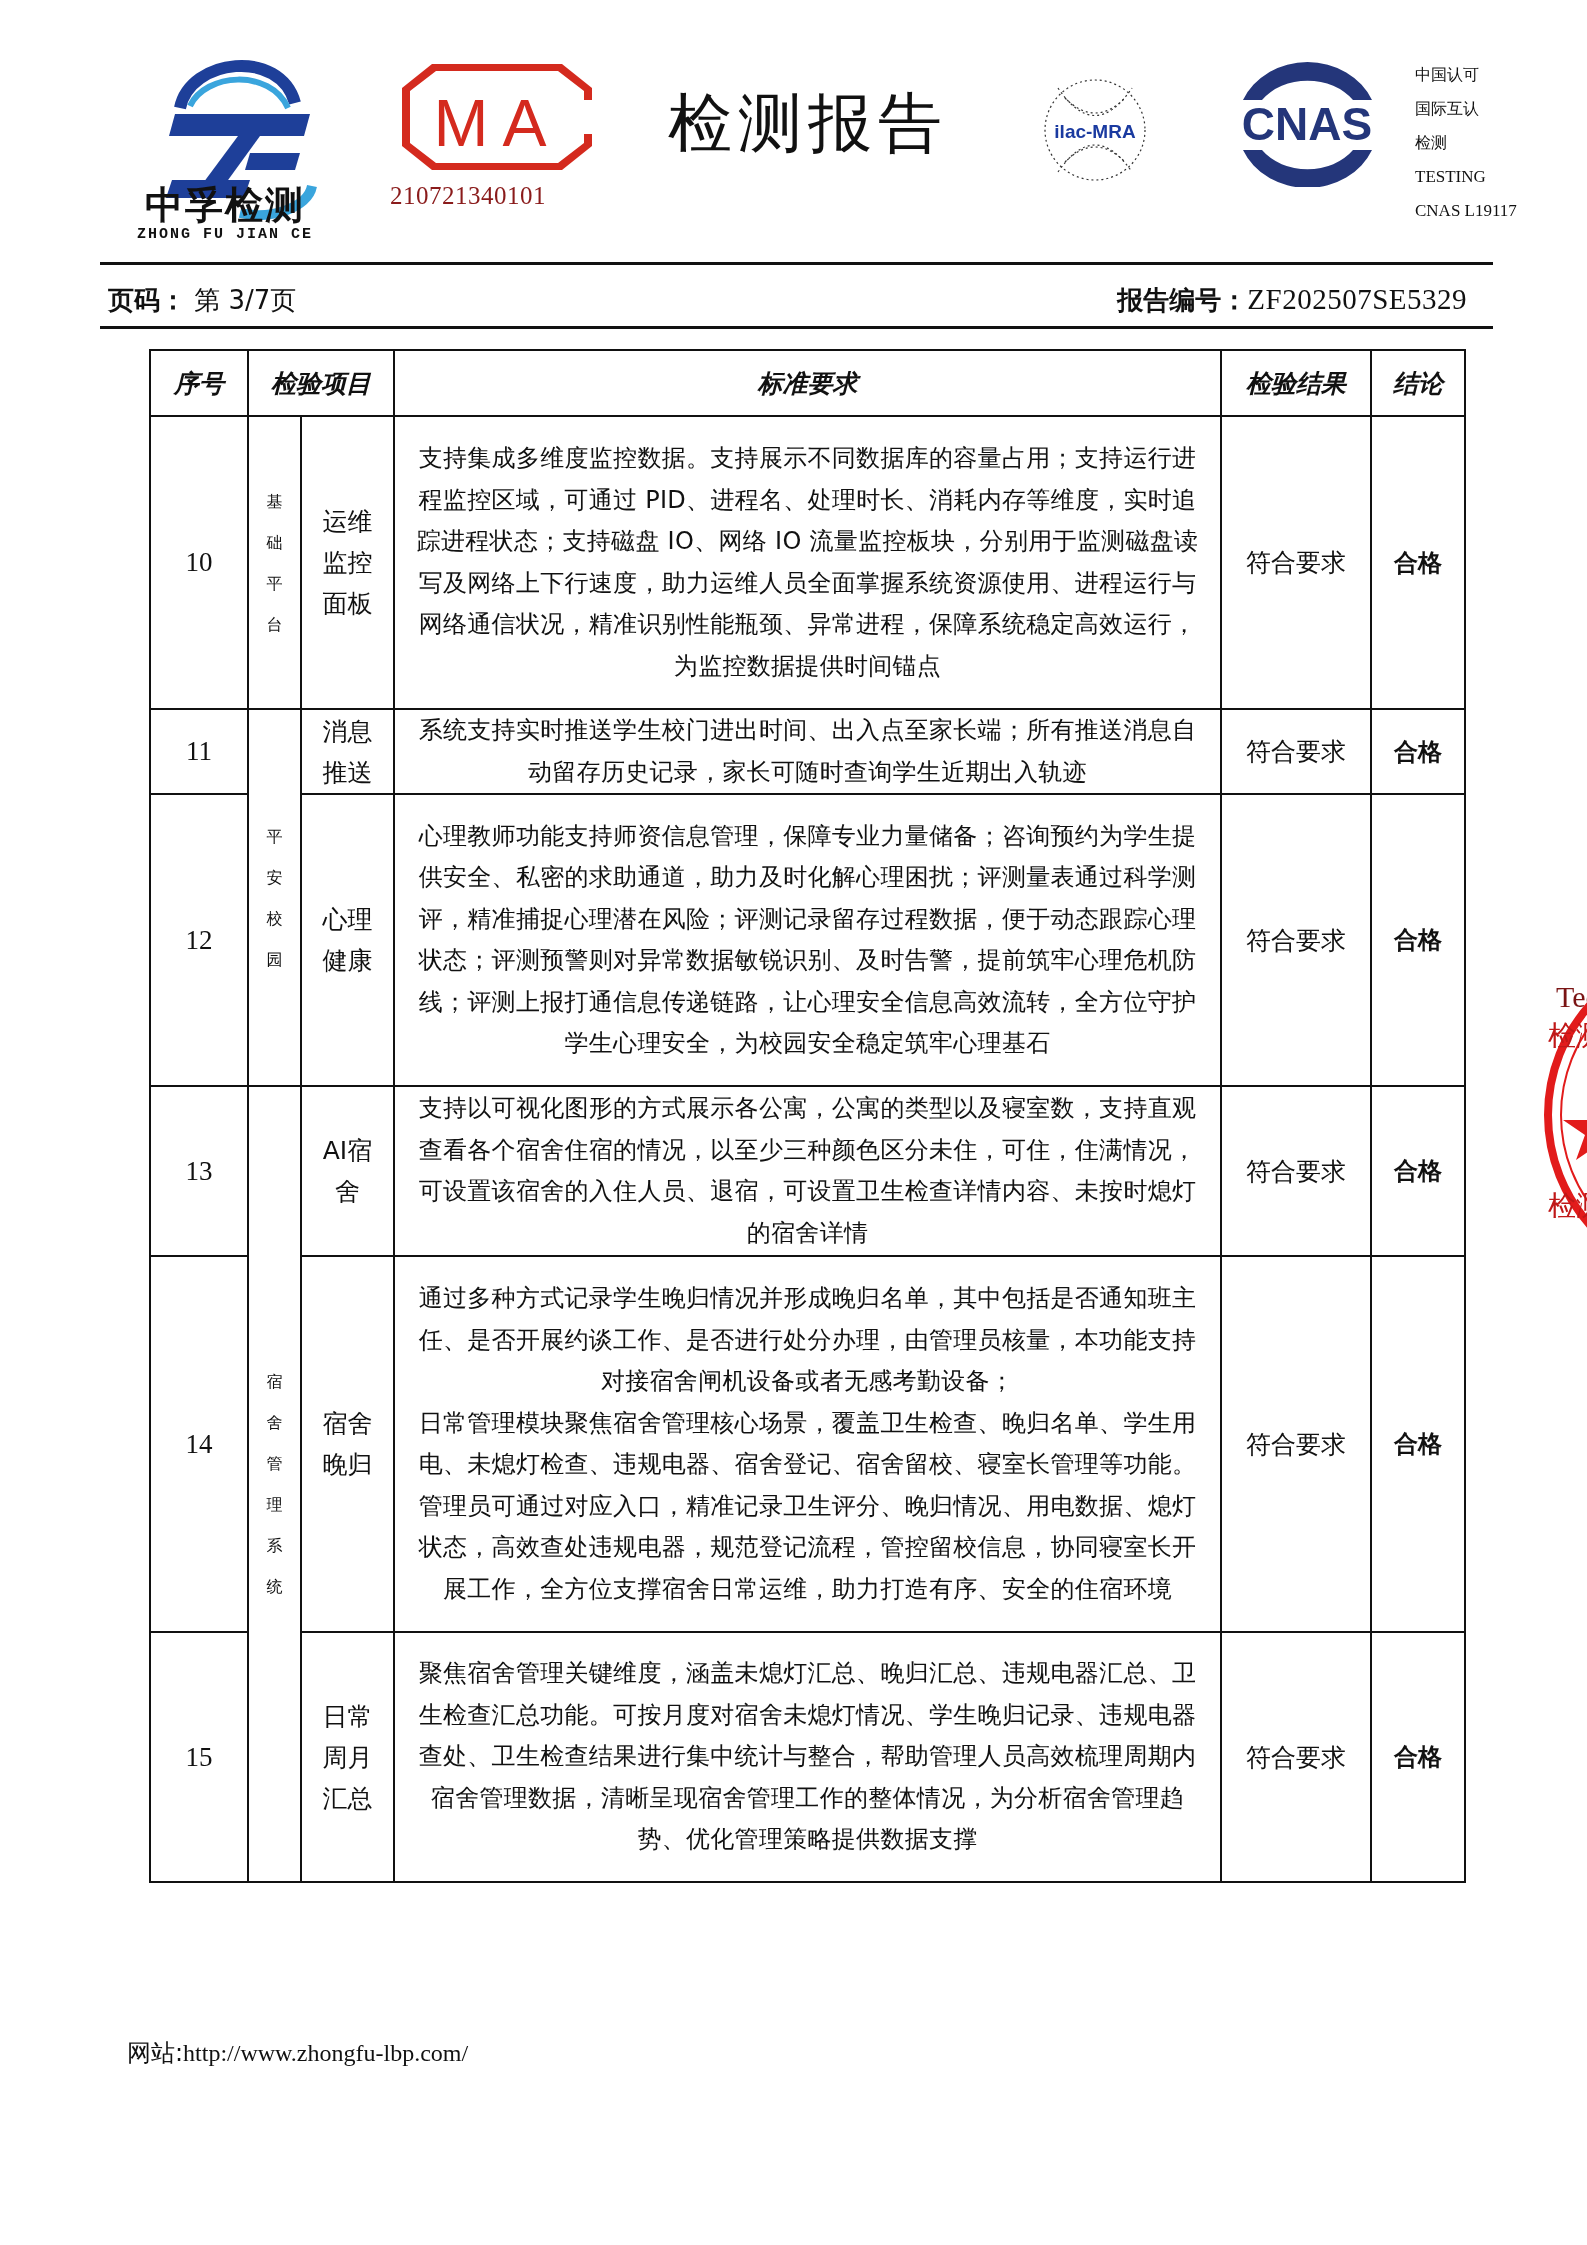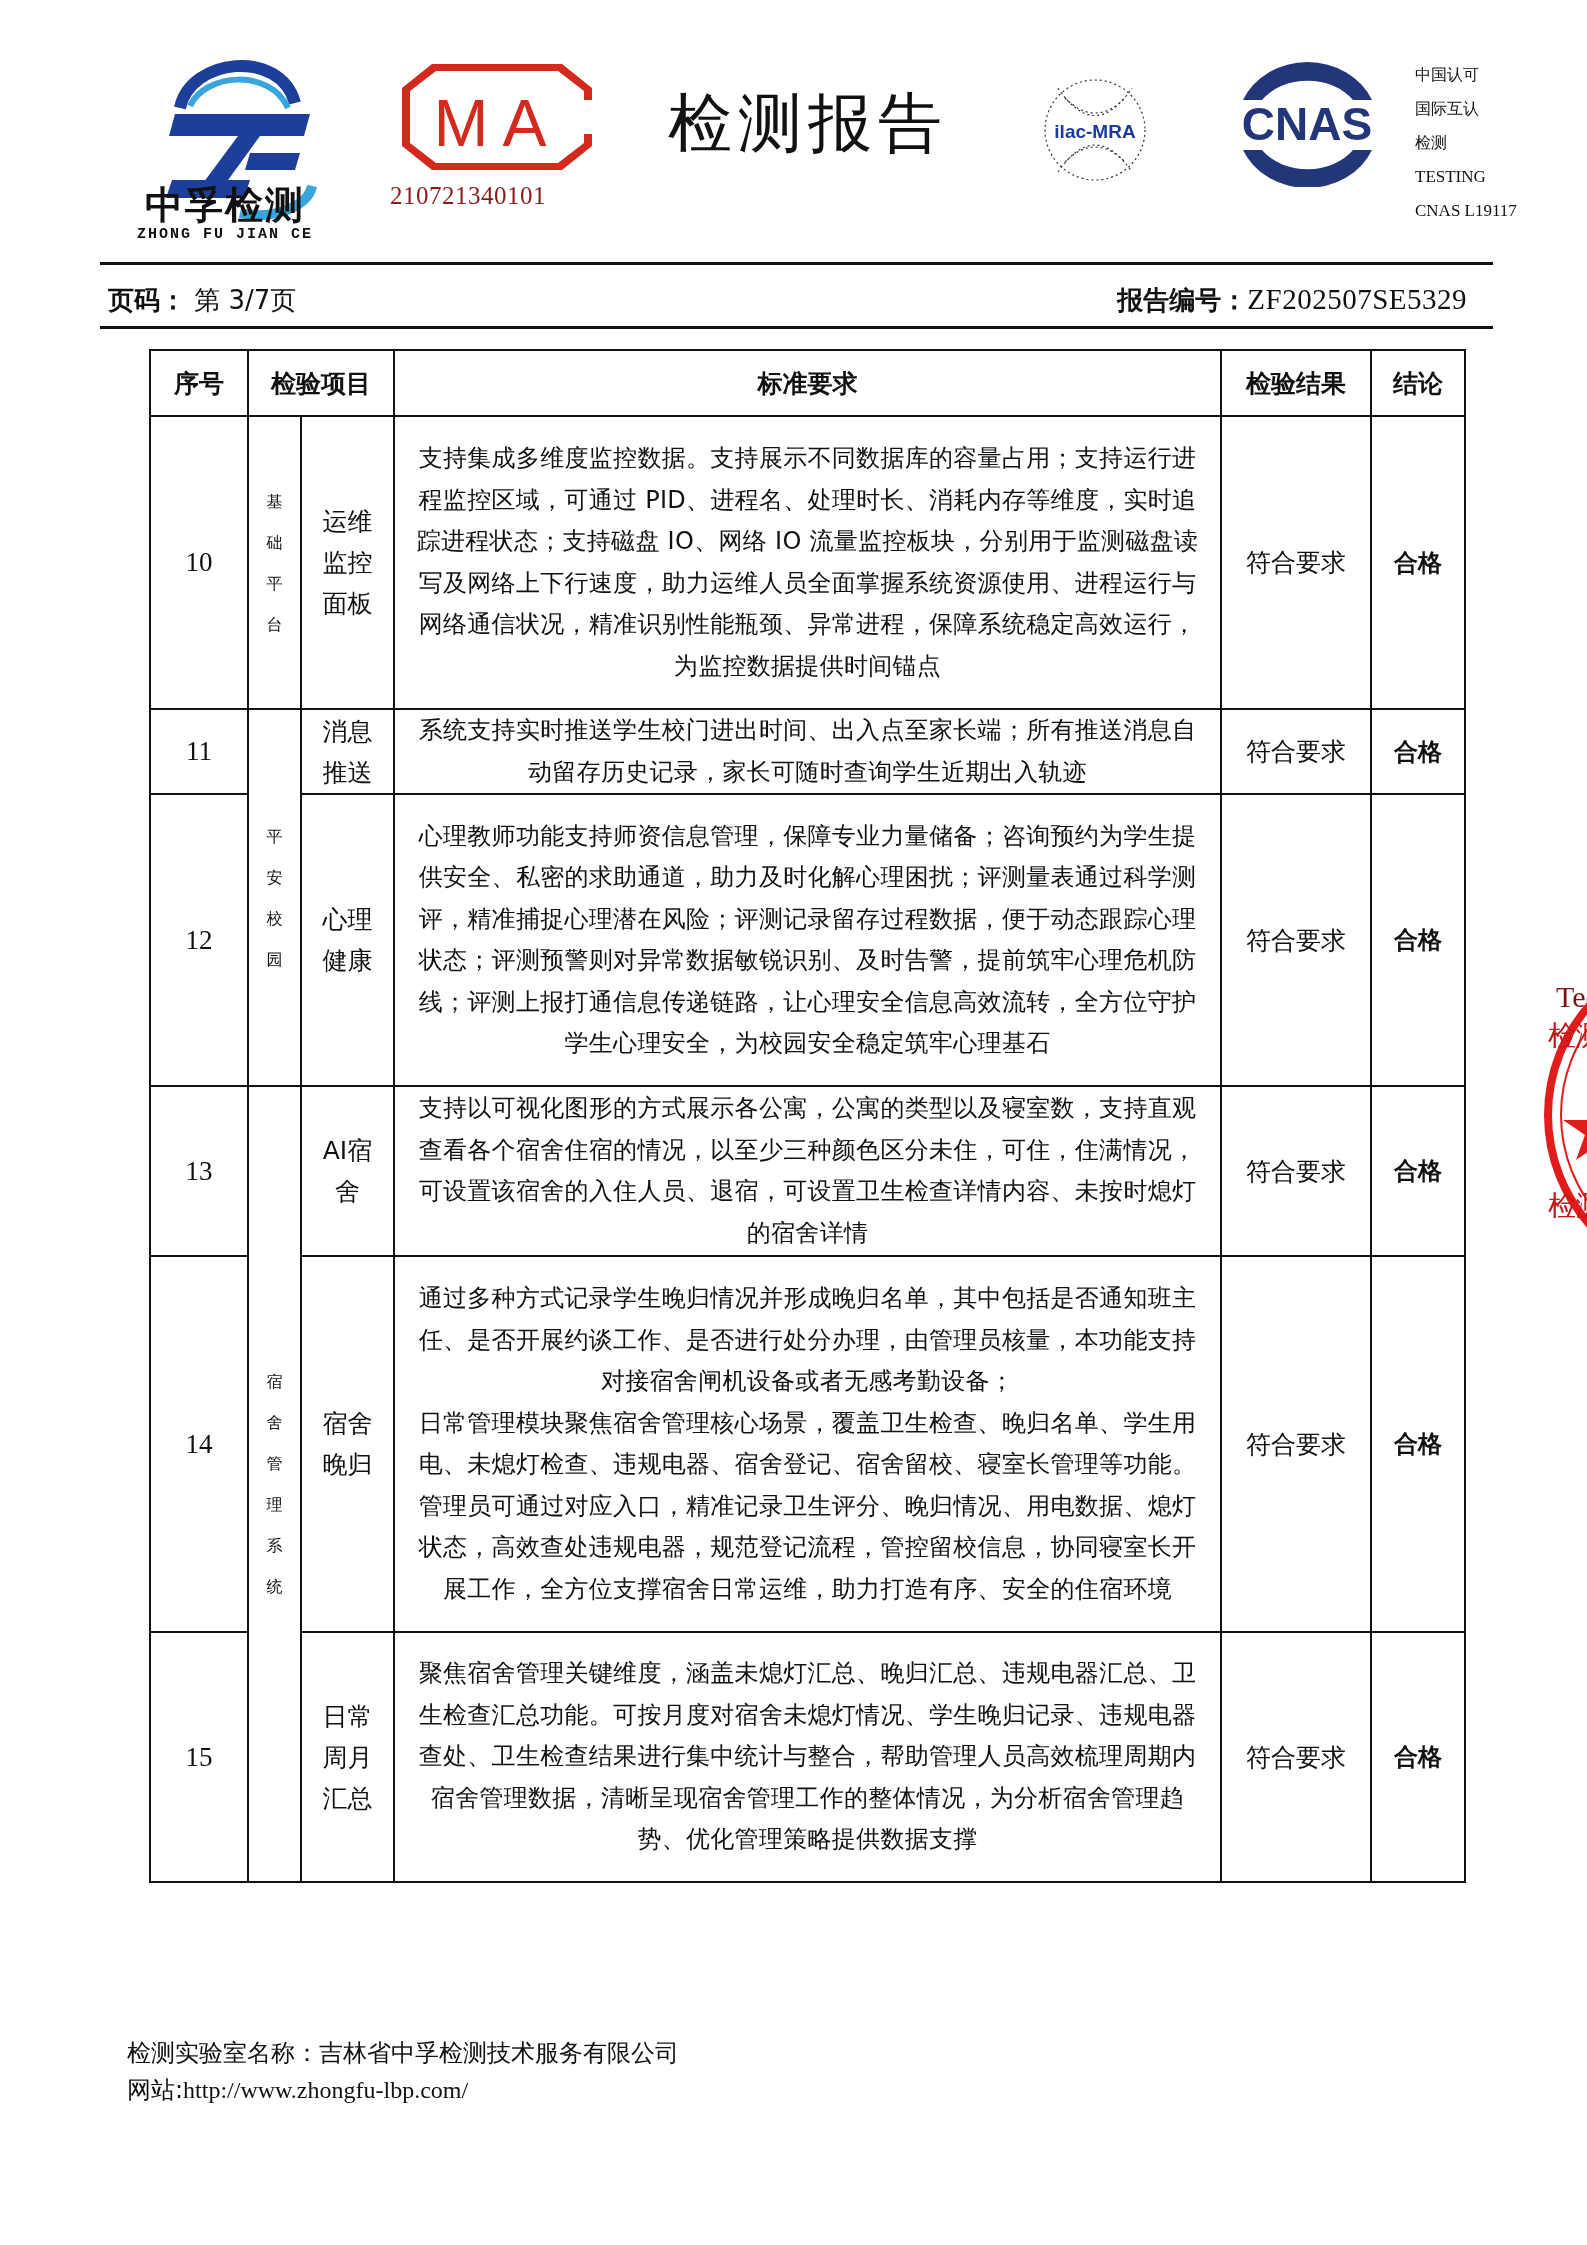--- a/index.html
+++ b/index.html
@@ -32,21 +32,21 @@
   .pageinfo { left:108px; top:283px; font-size:26px; font-family:"DejaVu Sans","Liberation Sans",sans-serif; }
   .pageinfo .lbl { font-weight:bold; }
   .reportno { right:120px; top:283px; font-size:26px; font-family:"DejaVu Sans","Liberation Sans",sans-serif; }
   .reportno .lbl { font-weight:bold; }
   .reportno .val { font-family:"Liberation Serif",serif; font-size:29px; letter-spacing:0.5px; }
 
   
   table.spec { position:absolute; left:149px; top:349px; width:1315px; border-collapse:collapse;
                table-layout:fixed; font-family:"DejaVu Sans","Liberation Sans",sans-serif; }
   table.spec td, table.spec th { border:2px solid #111; padding:0; text-align:center; vertical-align:middle; }
-  table.spec th { font-weight:bold; font-size:25px; height:64px; }
+  table.spec th { font-weight:bold; font-size:25px; height:64px;font-style:italic; }
   .req { font-size:24px; line-height:41.5px; padding:0 14px !important; text-align:center;
          text-align-last:center; letter-spacing:0.3px; }
   .req p { margin:0; }
   .seq { font-family:"Liberation Serif",serif; font-size:27px; }
   .cat { font-size:16px; line-height:41px; }
   .sub { font-size:25px; line-height:41px; }
   .res { font-size:25px; }
   .con { font-size:24px;font-weight:bold; }
 
   
@@ -211,15 +211,14 @@
 <svg class="abs seal" viewBox="0 0 120 340">
   <circle cx="175" cy="170" r="165" stroke="#e21b1b" stroke-width="8" fill="none"></circle>
   <circle cx="175" cy="170" r="152" stroke="#e21b1b" stroke-width="2" fill="none"></circle>
   <text x="18" y="62" font-family="Liberation Serif, serif" font-size="30" fill="#7a1414">Tec</text>
   <text x="10" y="100" font-family="DejaVu Sans, sans-serif" font-size="28" fill="#c01818">检测</text>
   <polygon points="60,150 68,175 95,175 73,190 82,215 60,200 38,215 47,190 25,175 52,175" fill="#e21b1b"></polygon>
   <text x="10" y="270" font-family="DejaVu Sans, sans-serif" font-size="28" fill="#c01818">检测</text>
 </svg>
 
 <div class="abs footer">
-  <div><span>检测实验室名称：</span><span>吉林省中孚检测技术服务有限公司</span></div>
   <div><span>网站:</span><span class="mono">http://www.zhongfu-lbp.com/</span></div>
 </div>
 
 </body></html>

